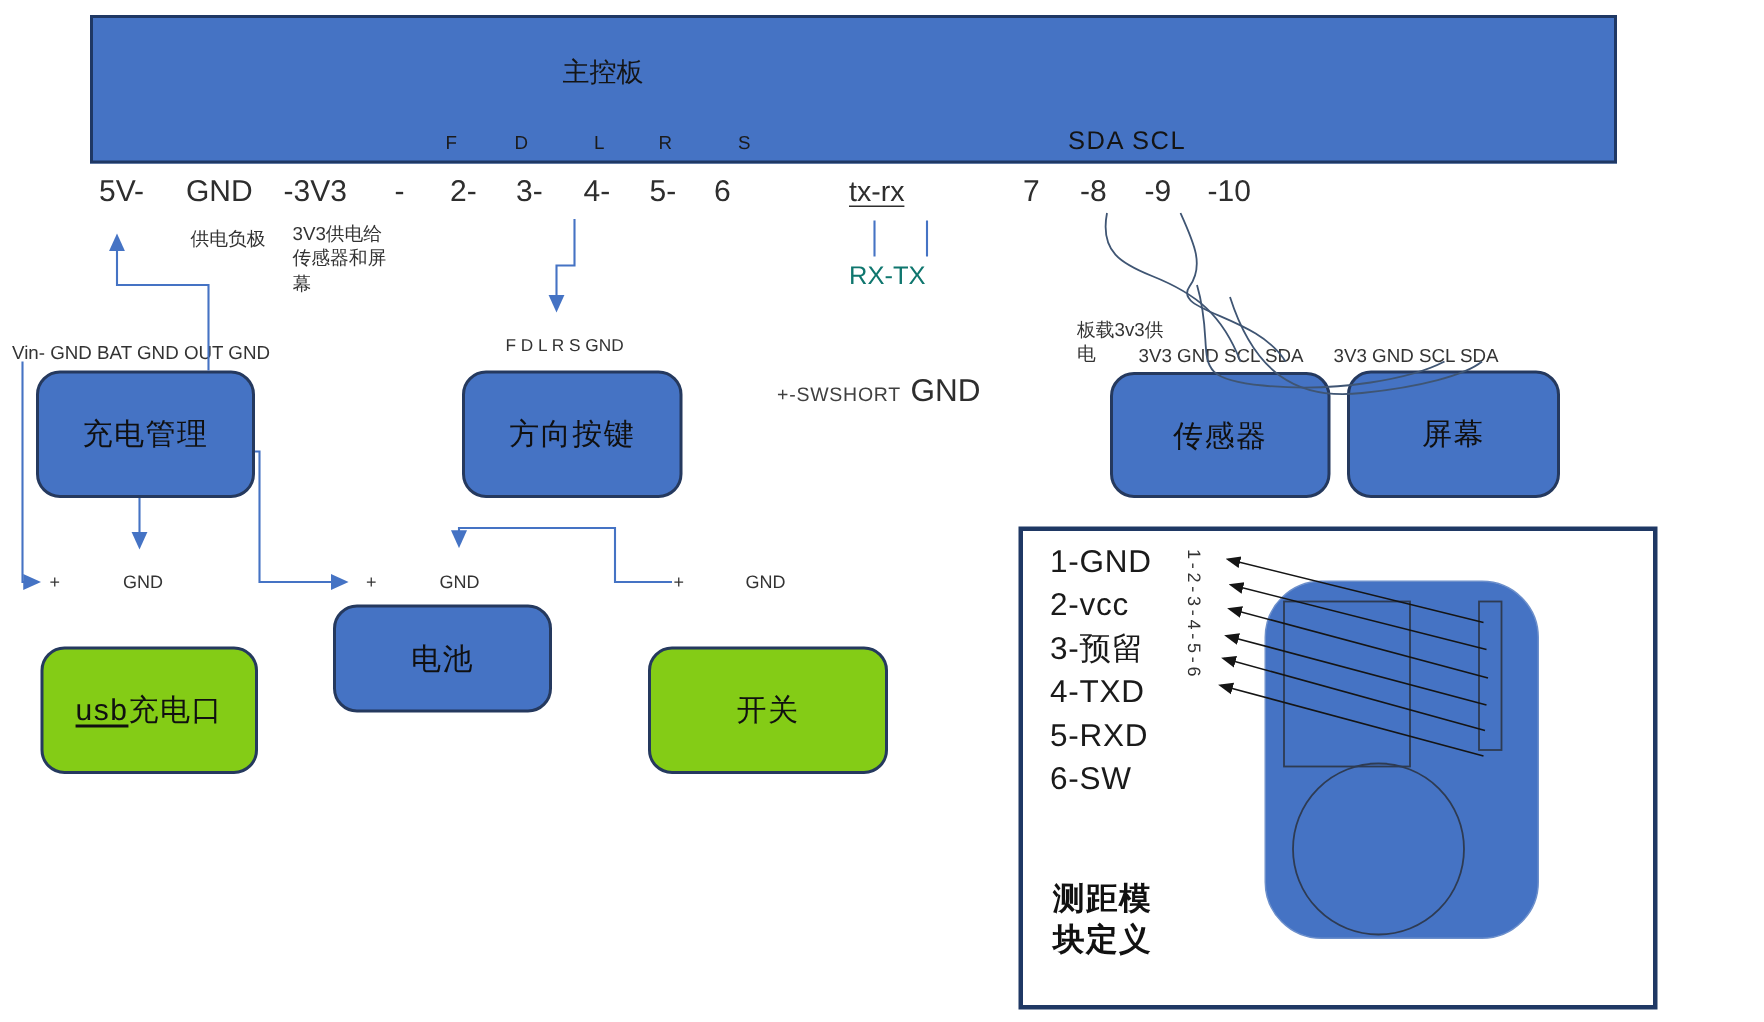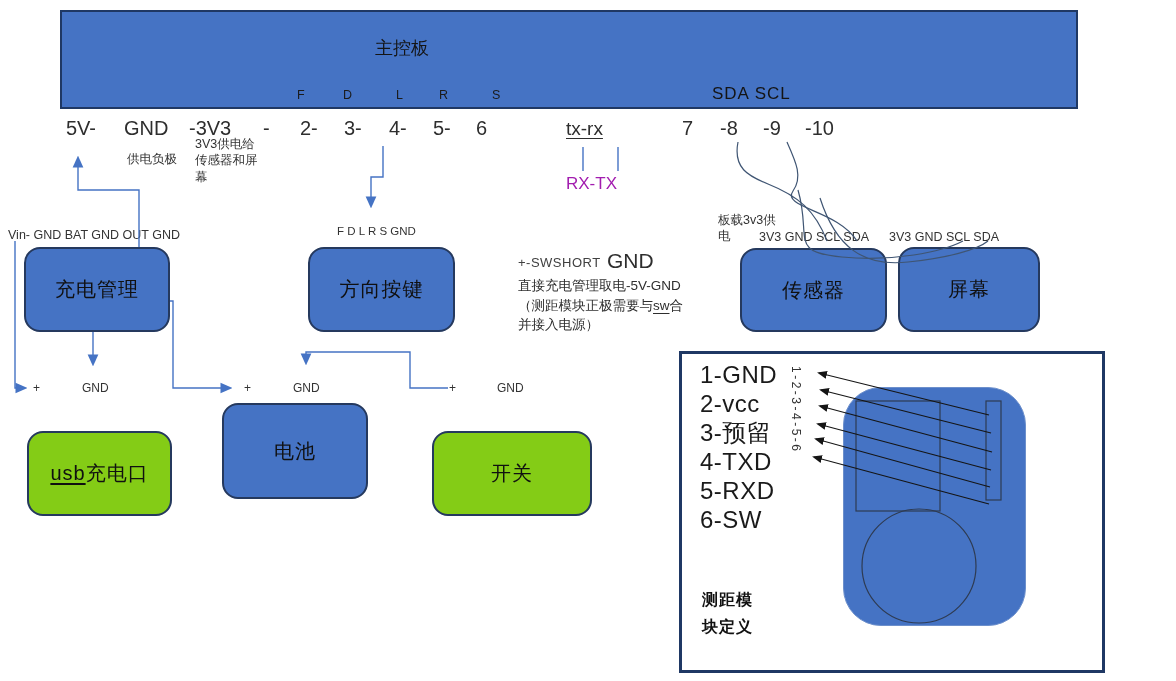--- a/index.html
+++ b/index.html
@@ -20,22 +20,22 @@
   .box.green{background:#84cc16;margin-top:28px;}
   .ranging{display:flex;align-items:center;justify-content:center;background:#4573C4;
            color:#ffffff;font-size:19px;letter-spacing:2px;}
   .small{font-size:12.5px;color:#333;white-space:nowrap;}
   .wrapnote{font-size:12.5px;color:#333;line-height:1.3;}
   .plusgnd{font-size:12px;color:#333;}
   .sq{text-decoration-line:underline;text-decoration-style:wavy;text-decoration-color:#cf3a2d;
       text-decoration-thickness:1px;text-underline-offset:3px;text-decoration:underline;}
   
   .panel{left:679px;top:351px;width:426px;height:322px;border:3px solid #1F3864;background:#fff;box-sizing:border-box;}
-  .panel-list{left:700px;top:360px;font-size:24px;color:#1a1a1a;line-height:29px;letter-spacing:0.5px;}
-  .panel-title{left:702px;top:586px;font-size:16px;font-weight:bold;color:#111;line-height:27px;letter-spacing:1px;}
+  .panel-list{left:700px;top:360px;font-size:21px;color:#1a1a1a;line-height:29px;letter-spacing:0.5px;}
+  .panel-title{left:702px;top:586px;font-size:21px;font-weight:bold;color:#111;line-height:27px;letter-spacing:1px;}
   .vert-label{left:803px;top:366px;font-size:12px;color:#333;letter-spacing:2.5px;
               transform:rotate(90deg);transform-origin:0 0;white-space:nowrap;}
   .module{left:843px;top:387px;width:183px;height:239px;background:#4573C4;border:1px solid #6C8FCB;
           border-radius:38px;box-sizing:border-box;}
   .overlay{left:0;top:0;pointer-events:none;}
   .notehead{font-size:13px;color:#404040;letter-spacing:0.5px;}
   .notegnd{font-size:21px;color:#2e2e2e;}
   .notebody{font-size:13.5px;color:#2e2e2e;line-height:1.45;width:172px;}
 </style>
 </head>
@@ -62,38 +62,35 @@
   <span class="abs pin" style="left:389px;top:117px">4-</span>
   <span class="abs pin" style="left:433px;top:117px">5-</span>
   <span class="abs pin" style="left:476px;top:117px">6</span>
   <span class="abs pin sq" style="left:566px;top:118px;font-size:19px">tx-rx</span>
   <span class="abs pin" style="left:682px;top:117px">7</span>
   <span class="abs pin" style="left:720px;top:117px">-8</span>
   <span class="abs pin" style="left:763px;top:117px">-9</span>
   <span class="abs pin" style="left:805px;top:117px">-10</span>
 
   <span class="abs small" style="left:127px;top:151px">供电负极</span>
-  <div class="abs wrapnote" style="left:195px;top:136px;width:68px">3V3供电给传感器和屏幕</div>
+  <div class="abs wrapnote" style="left:195px;top:148px;width:68px">3V3供电给传感器和屏幕</div>
 
   <span class="abs small" style="left:8px;top:228px">Vin- GND BAT GND OUT GND</span>
   <div class="abs box" style="left:24px;top:247px;width:146px;height:85px">
     <span>充电管理</span>
   </div>
 
   <span class="abs small" style="left:337px;top:225px;font-size:11.5px">F D L R S GND</span>
   <div class="abs box" style="left:308px;top:247px;width:147px;height:85px">
     <span>方向按键</span>
   </div>
 
-  <span class="abs" style="left:566px;top:174px;font-size:17px;color:#a21caf">RX-TX</span>
+  <span class="abs" style="left:566px;top:174px;font-size:17px;color:#0f766e">RX-TX</span>
   <span class="abs notehead" style="left:518px;top:255px">+-SWSHORT</span>
   <span class="abs notegnd" style="left:607px;top:249px">GND</span>
-  <div class="abs notebody" style="left:518px;top:276px">
-    <span>直接充电管理取电-5V-GND（测距模块正极需要与</span><span class="sq">sw</span><span>合并接入电源）</span>
-  </div>
 
   <div class="abs wrapnote" style="left:718px;top:212px;width:70px">板载3v3供电</div>
   <span class="abs small" style="left:759px;top:230px">3V3  GND SCL SDA</span>
   <span class="abs small" style="left:889px;top:230px">3V3  GND SCL SDA</span>
   <div class="abs box" style="left:898px;top:247px;width:142px;height:85px">
     <span>屏幕</span>
   </div>
   <div class="abs box" style="left:740px;top:248px;width:147px;height:84px">
     <span>传感器</span>
   </div>
@@ -101,21 +98,21 @@
   <span class="abs plusgnd" style="left:33px;top:381px">+</span>
   <span class="abs plusgnd" style="left:82px;top:381px">GND</span>
   <span class="abs plusgnd" style="left:244px;top:381px">+</span>
   <span class="abs plusgnd" style="left:293px;top:381px">GND</span>
   <span class="abs plusgnd" style="left:449px;top:381px">+</span>
   <span class="abs plusgnd" style="left:497px;top:381px">GND</span>
 
   <div class="abs box green" style="left:27px;top:403px;width:145px;height:85px">
     <span><span class="sq">usb</span><span>充电口</span></span>
   </div>
-  <div class="abs box" style="left:222px;top:403px;width:146px;height:96px">
+  <div class="abs box" style="left:222px;top:403px;width:146px;height:72px">
     <span>电池</span>
   </div>
   <div class="abs box green" style="left:432px;top:403px;width:160px;height:85px">
     <span>开关</span>
   </div>
 
   <div class="abs panel"></div>
   <div class="abs module"></div>
   <div class="abs panel-list">
     <div>1-GND</div>

